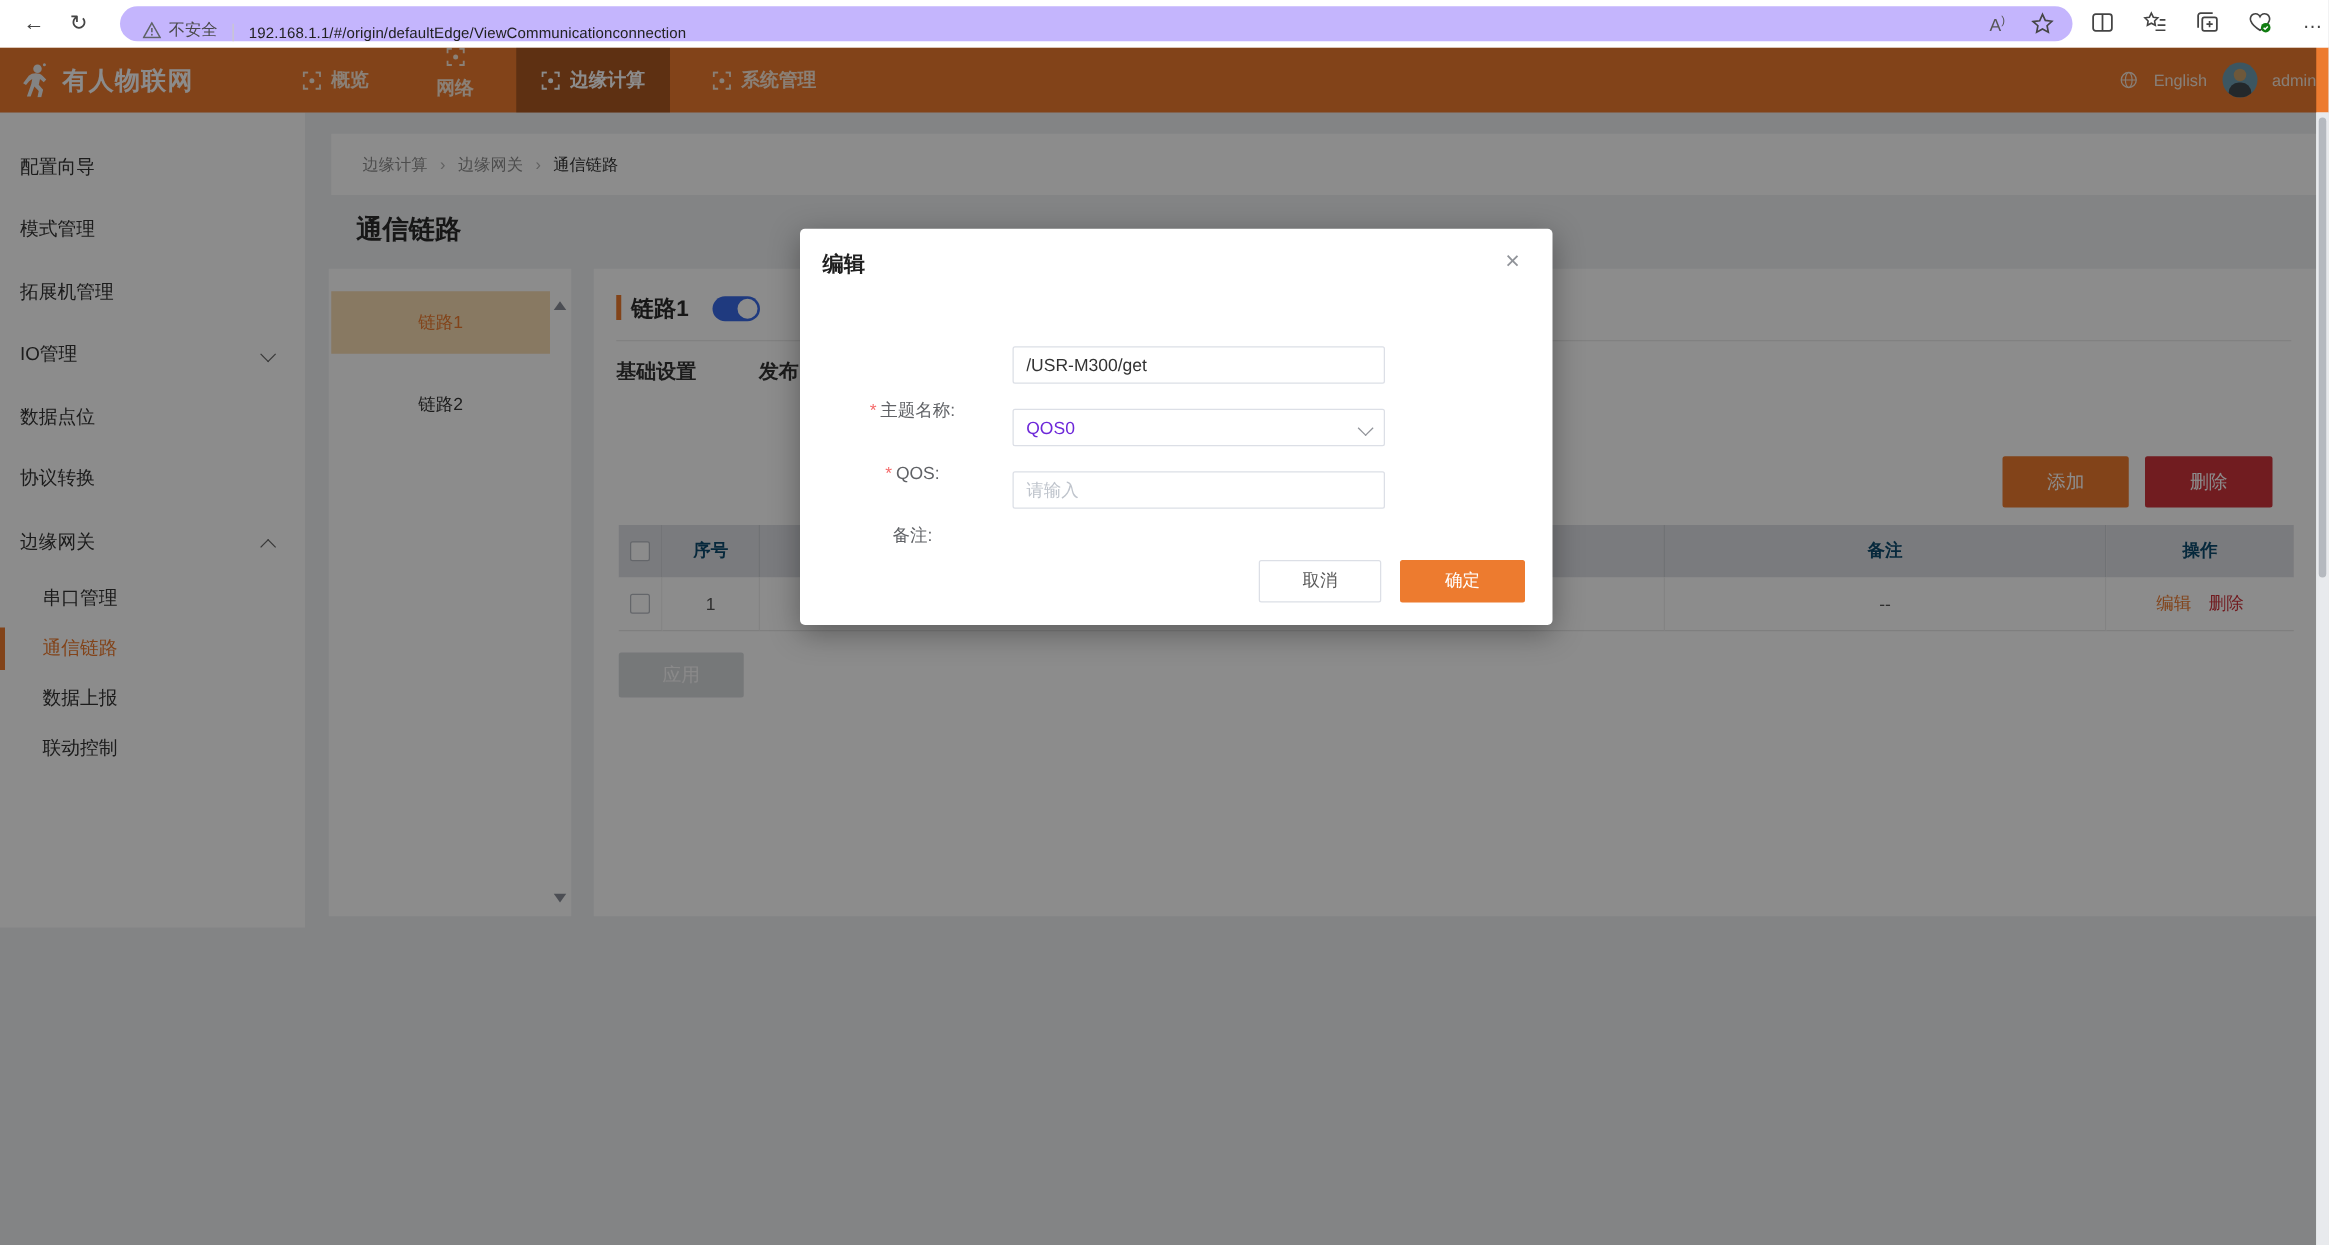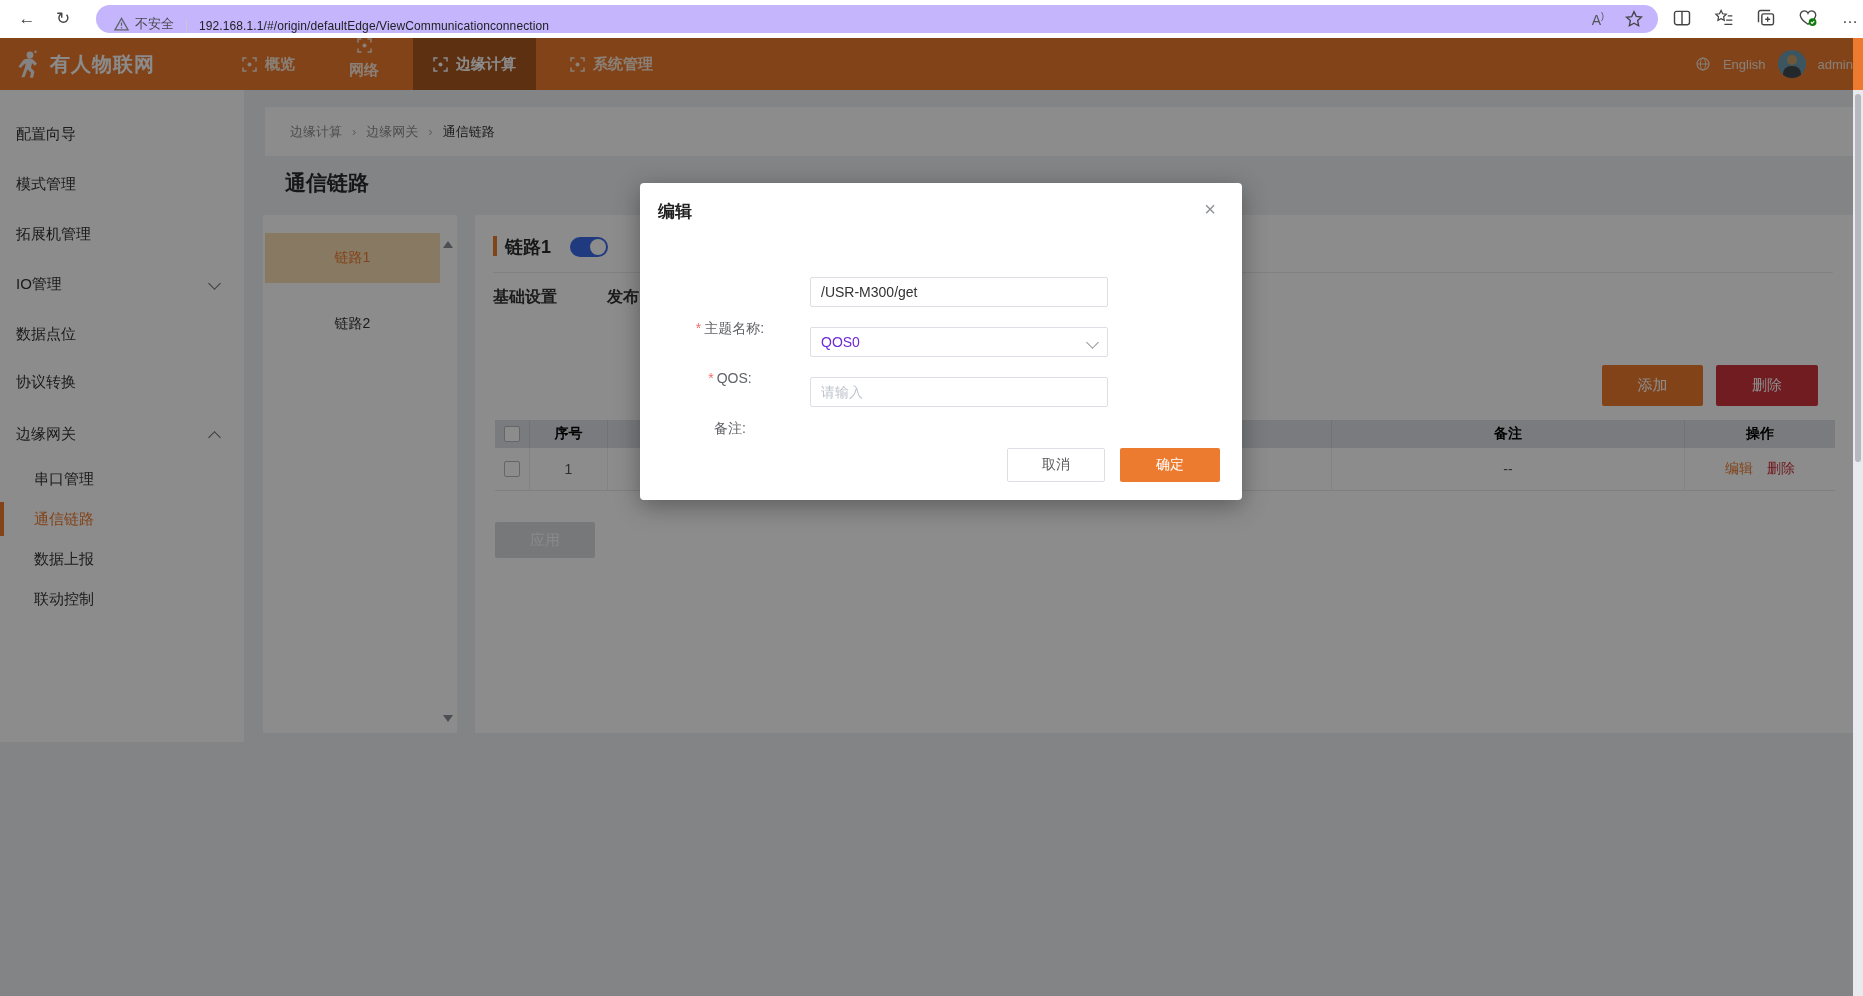--- a/index.html
+++ b/index.html
@@ -54,21 +54,21 @@
   .toggle .knob{position:absolute;right:2px;top:2px;width:16px;height:16px;border-radius:50%;background:#fff;}
   .hdivider{left:18px;top:57px;width:1340px;height:1px;background:#ebebeb;}
   .tab{top:72px;font-size:16px;font-weight:bold;color:#333;cursor:pointer;}
   .btn{display:flex;align-items:center;justify-content:center;font-size:15px;color:#fff;cursor:pointer;border-radius:2px;}
   .btn.add{left:1127px;top:150px;width:101px;height:41px;background:#ED7B2F;}
   .btn.del{left:1241px;top:150px;width:102px;height:41px;background:#CE333B;}
   .btn.apply{left:20px;top:307px;width:100px;height:36px;background:#d8dadd;color:#fafafa;cursor:default;}
   
   .tbl{left:20px;top:205px;width:1340px;}
   .trow{display:flex;width:1340px;}
-  .th{background:#dfe1e5;height:28px;display:flex;align-items:center;justify-content:center;font-size:14px;font-weight:bold;color:#000000;border-right:1px solid #cdd0d5;box-sizing:border-box;}
+  .th{background:#dfe1e5;height:42px;display:flex;align-items:center;justify-content:center;font-size:14px;font-weight:bold;color:#0c4a6e;border-right:1px solid #cdd0d5;box-sizing:border-box;}
   .th:last-child{border-right:none;}
   .td{height:43px;display:flex;align-items:center;justify-content:center;font-size:14px;color:#555;border-bottom:1px solid #e8e8e8;border-right:1px solid #efefef;box-sizing:border-box;background:#fff;}
   .td:last-child{border-right:none;}
   .c0{width:35px;} .c1{width:78px;} .c2{width:724px;} .c3{width:353px;} .c4{width:150px;}
   .cbx{width:14px;height:14px;background:#fff;border:1px solid #b6bac2;border-radius:2px;cursor:pointer;}
   .linkedit{color:#ED7B2F;cursor:pointer;margin-right:14px;}
   .linkdel{color:#CE333B;cursor:pointer;}
   
   .scrollstrip{left:1853px;top:90px;width:10px;height:906px;background:#e8eaed;z-index:20;}
   .scrollthumb{left:2px;top:4px;width:6px;height:368px;border-radius:3px;background:#b5b9bf;}

